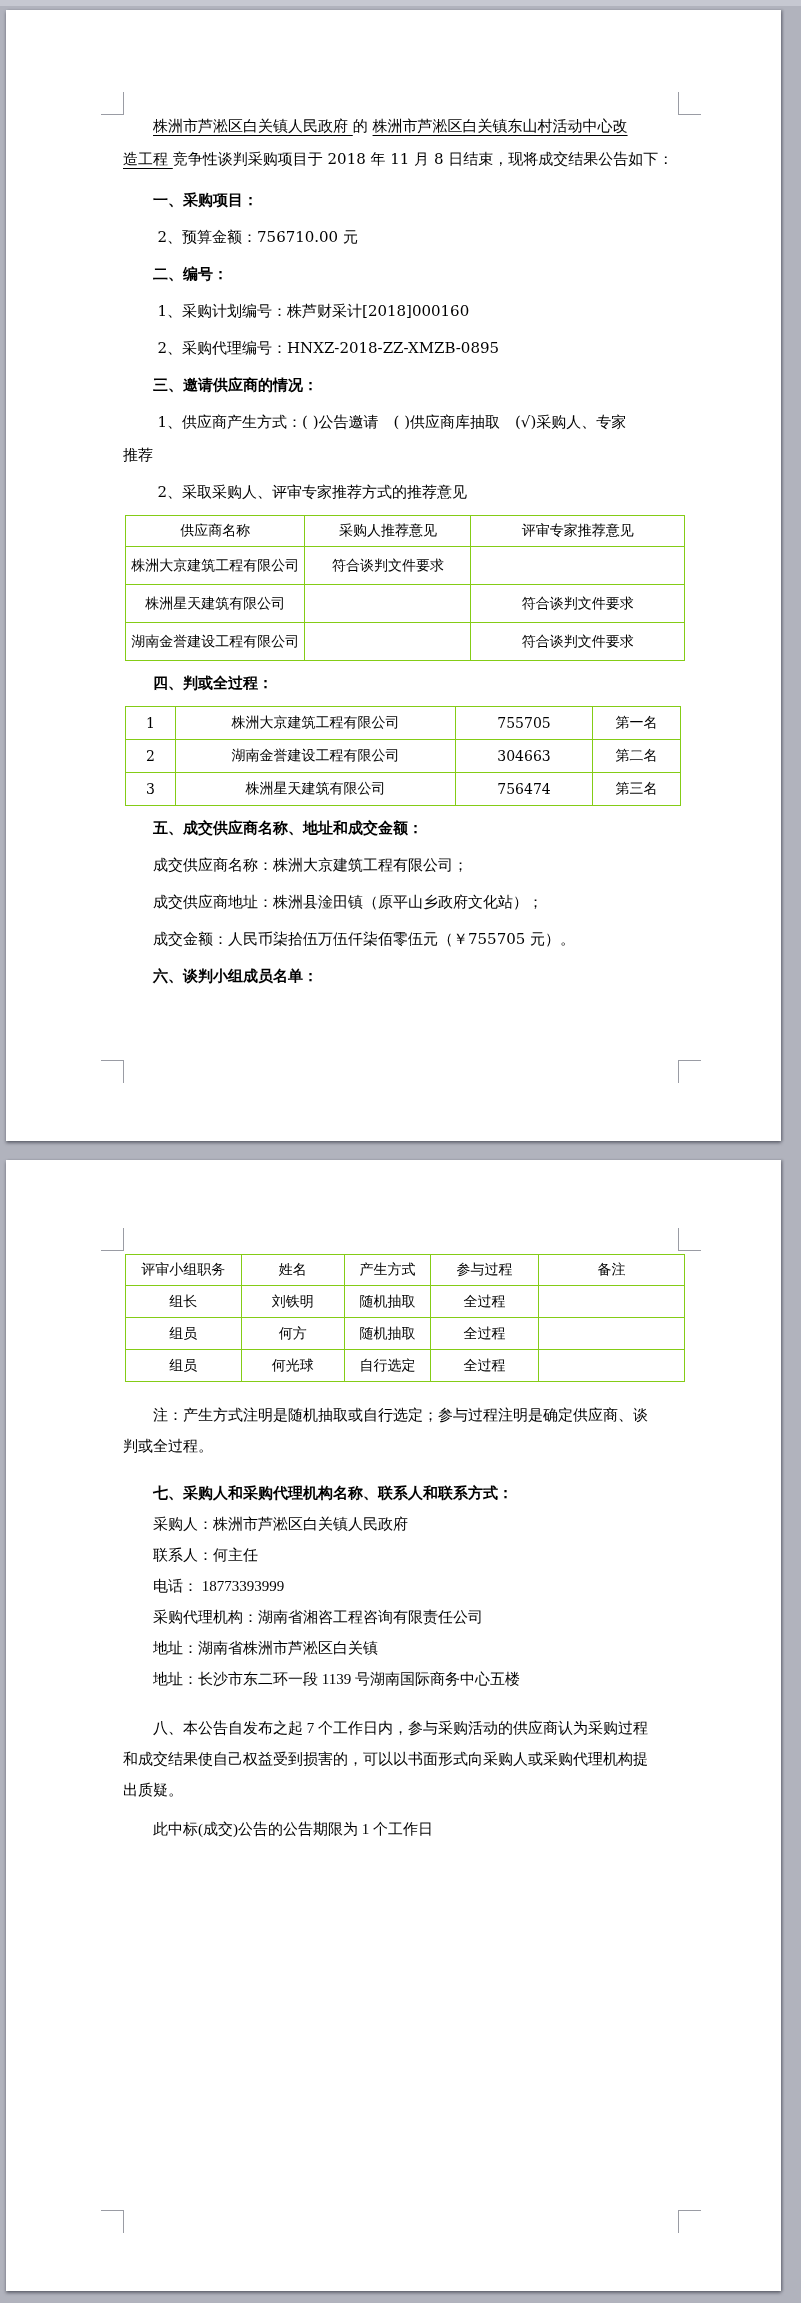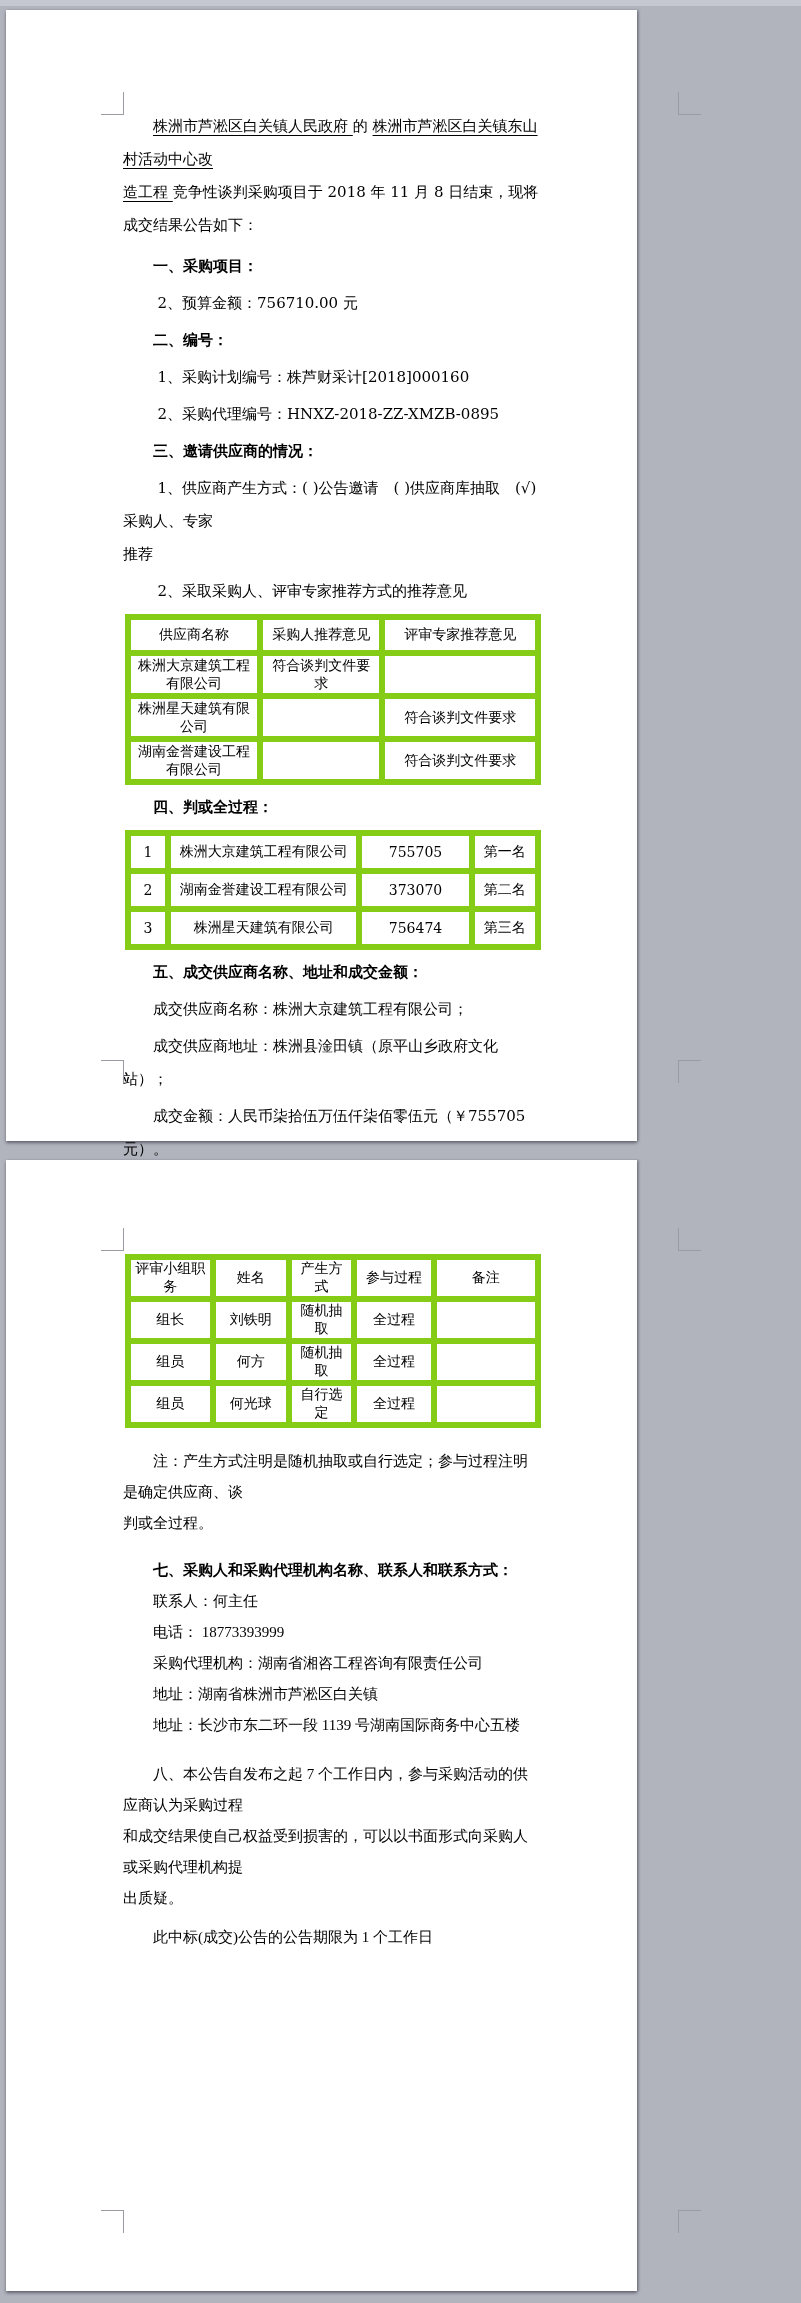--- a/index.html
+++ b/index.html
@@ -4,21 +4,21 @@
 <style>
   html,body { margin:0; padding:0; }
   body {
     width:801px; height:2303px; overflow:hidden;
     background:#b1b3bd;
     font-family:"DejaVu Serif", serif;
     color:#000;
   }
   .top-strip { height:6px; background:#c6c8d1; }
   .page {
-    position:relative; width:631px; margin-left:6px; background:#ffffff;
+    position:relative; width:775px; margin-left:6px; background:#ffffff;
     box-shadow:0 2px 3px rgba(40,42,55,.55), 2px 0 2px rgba(40,42,55,.25);
   }
   .page1 { height:1131px; margin-top:4px; }
   .gap { height:19px; }
   .page2 { height:1131px; }
 
   .content { padding:100px 96px 0 117px; font-size:15px; line-height:33px; }
   .page2 .content { padding-top:88px; line-height:31px;font-family:Liberation Serif, serif; }
 
   p { margin:0; white-space:pre-wrap; }
@@ -31,21 +31,21 @@
   .sp18 { margin-top:18px; }
   .h { font-weight:bold; }
   .u { text-decoration:underline; text-underline-offset:4px; text-decoration-thickness:1px; }
 
   table.t {
     border-collapse:collapse; table-layout:fixed;
     margin:6px 0 0 2px; font-size:14px; text-align:center;
     line-height:normal;
   }
   table.t th, table.t td {
-    border:6px solid #84cc16; font-weight:normal; padding:0 3px;
+    border:1px solid #84cc16; font-weight:normal; padding:0 3px;
     overflow:hidden; vertical-align:middle;
   }
   .t1 th { height:30px; } .t1 td { height:37px; }
   .t2 th { height:30px; } .t2 td { height:32px; }
   .t3 th { height:30px; } .t3 td { height:31px; }
 
   .mk { position:absolute; width:22px; height:22px; }
   .mk.tl { left:95px;  top:82px;   border-right:1px solid #9a9ca4; border-bottom:1px solid #9a9ca4; }
   .mk.tr { left:672px; top:82px;   border-left:1px solid #9a9ca4;  border-bottom:1px solid #9a9ca4; }
   .mk.bl { left:95px;  top:1050px; border-right:1px solid #9a9ca4; border-top:1px solid #9a9ca4; }
@@ -122,21 +122,21 @@
         <tbody>
         <tr>
           <td>1</td>
           <td>株洲大京建筑工程有限公司</td>
           <td>755705</td>
           <td>第一名</td>
         </tr>
         <tr>
           <td>2</td>
           <td>湖南金誉建设工程有限公司</td>
-          <td>373070</td>
+          <td>304663</td>
           <td>第二名</td>
         </tr>
         <tr>
           <td>3</td>
           <td>株洲星天建筑有限公司</td>
           <td>756474</td>
           <td>第三名</td>
         </tr>
       </tbody>
         </table>
@@ -196,20 +196,21 @@
           <td>自行选定</td>
           <td>全过程</td>
           <td></td>
         </tr>
       </tbody>
         </table>
 
       <p class="ind sp18"><span>注：产生方式注明是随机抽取或自行选定；参与过程注明是确定供应商、谈</span><br><span>判或全过程。</span></p>
 
       <p class="h ind sp16">七、采购人和采购代理机构名称、联系人和联系方式：</p>
+      <p class="ind">采购人：株洲市芦淞区白关镇人民政府</p>
       <p class="ind">联系人：何主任</p>
       <p class="ind">电话： 18773393999</p>
       <p class="ind">采购代理机构：湖南省湘咨工程咨询有限责任公司</p>
       <p class="ind">地址：湖南省株洲市芦淞区白关镇</p>
       <p class="ind">地址：长沙市东二环一段 1139 号湖南国际商务中心五楼</p>
 
       <p class="ind sp18"><span>八、本公告自发布之起 7 个工作日内，参与采购活动的供应商认为采购过程</span><br><span>和成交结果使自己权益受到损害的，可以以书面形式向采购人或采购代理机构提</span><br><span>出质疑。</span></p>
 
       <p class="ind sp8">此中标(成交)公告的公告期限为 1 个工作日</p>
     </div>

